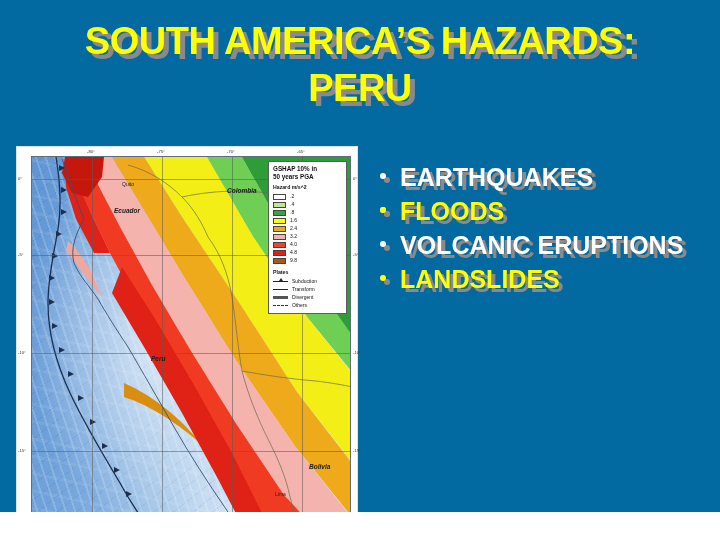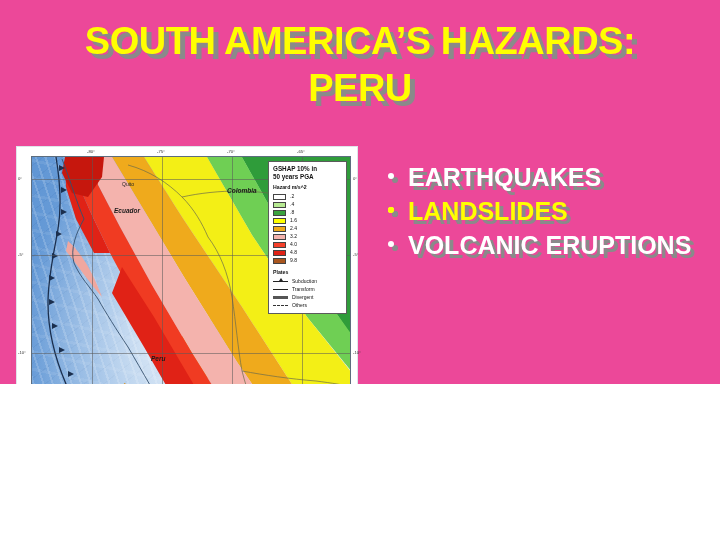--- a/index.html
+++ b/index.html
@@ -3,23 +3,23 @@
 <meta charset="utf-8">
 <style>
   html, body {
     margin: 0;
     padding: 0;
     background: #ffffff;
   }
   #slide {
     position: relative;
     width: 720px;
-    height: 384px;
+    height: 512px;
     overflow: hidden;
-    background: #ec4899;
+    background: #0369a1;
     font-family: "Liberation Sans", sans-serif;
   }
 
   
   #title {
     position: absolute;
     left: 0;
     top: 18px;
     width: 720px;
     text-align: center;
@@ -196,21 +196,21 @@
   .ln-oth::before {
     content: "";
     position: absolute;
     left: 0; right: 0; top: 3px;
     border-top: 1px dashed #333;
   }
 
   
   #bullets {
     position: absolute;
-    left: 384px;
+    left: 376px;
     top: 162px;
     width: 330px;
   }
   .bullet {
     position: relative;
     padding-left: 24px;
     margin-bottom: 3px;
     font-size: 25px;
     font-weight: bold;
     line-height: 31px;
@@ -412,24 +412,25 @@
   <div id="bullets">
     <div class="bullet c-white">
       <span class="dot"></span>
       <span>EARTHQUAKES</span>
     </div>
     <div class="bullet c-white">
       <span class="dot"></span>
     </div>
     <div class="bullet c-yellow">
       <span class="dot"></span>
+      <span>FLOODS</span>
+    </div>
+    <div class="bullet c-white">
+      <span class="dot"></span>
+      <span>VOLCANIC ERUPTIONS</span>
     </div>
     <div class="bullet c-yellow">
       <span class="dot"></span>
       <span>LANDSLIDES</span>
     </div>
-    <div class="bullet c-white">
-      <span class="dot"></span>
-      <span>VOLCANIC ERUPTIONS</span>
-    </div>
   </div>
 
 </div>
 
 </body></html>

